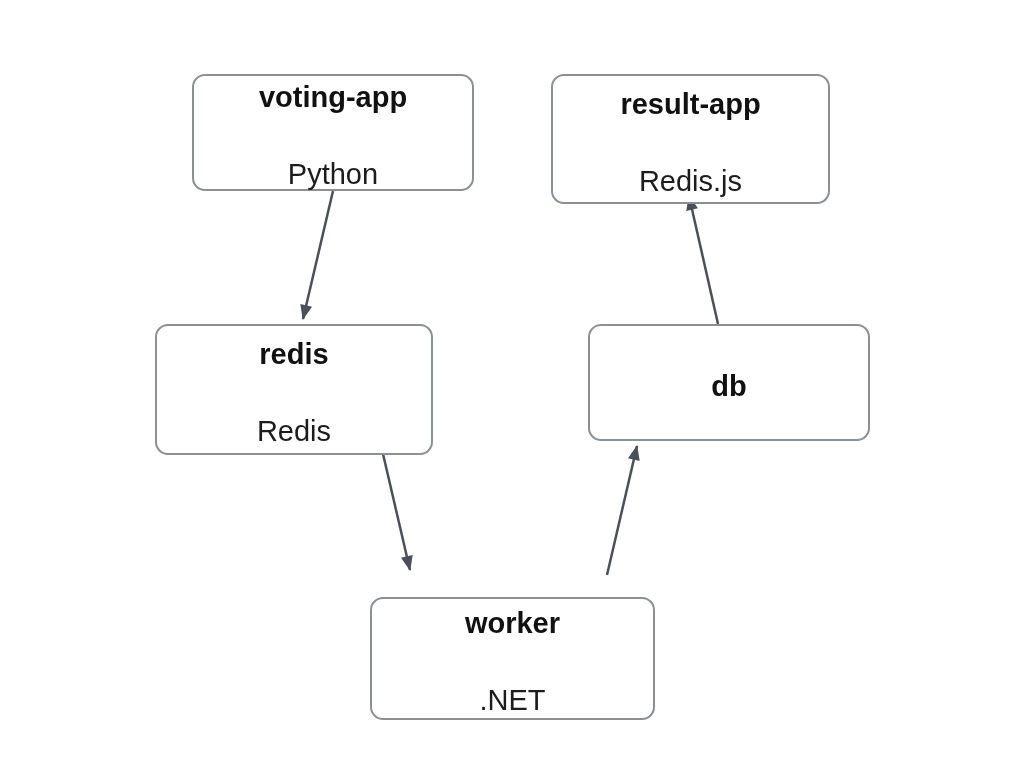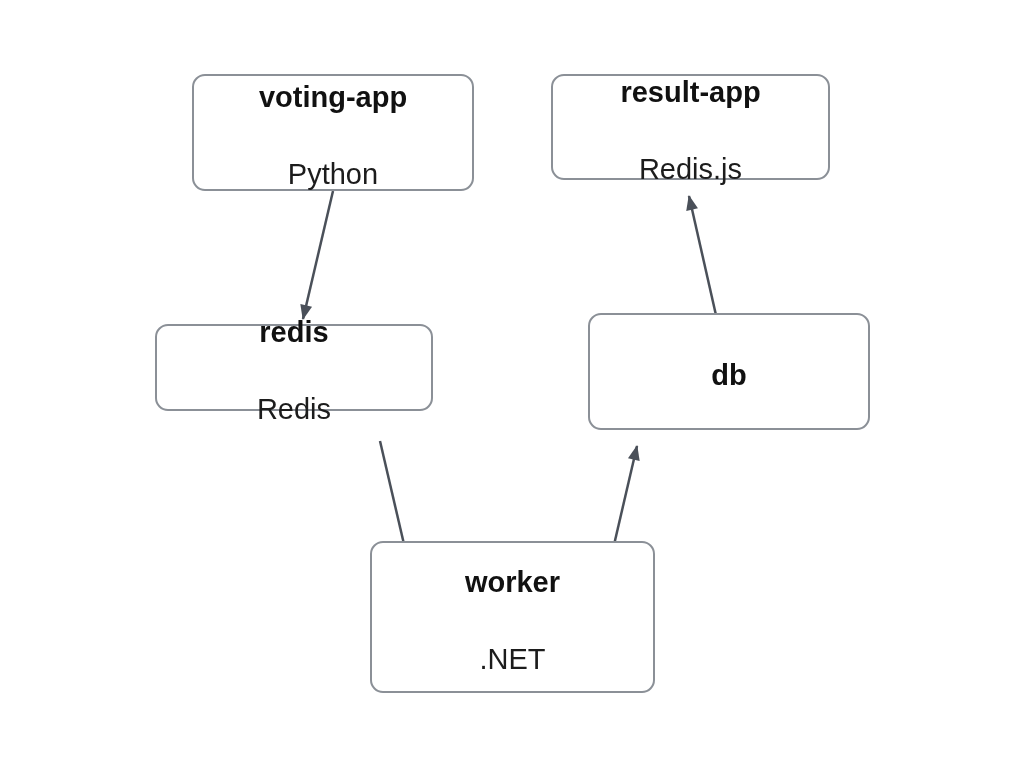--- a/index.html
+++ b/index.html
@@ -78,28 +78,28 @@
         <line x1="380" y1="441" x2="410" y2="570" marker-end="url(#arrowhead)"></line>
         <line x1="607" y1="575" x2="637" y2="446" marker-end="url(#arrowhead)"></line>
         <line x1="718" y1="324" x2="689" y2="196" marker-end="url(#arrowhead)"></line>
       </g>
   </svg>
 
 <div class="node" style="left: 192px; top: 74px; width: 282px; height: 117px;">
       <div class="node-title">voting-app</div>
       <div class="node-subtitle">Python</div>
     </div>
-    <div class="node" style="left: 551px; top: 74px; width: 279px; height: 106px;">
+    <div class="node" style="left: 551px; top: 74px; width: 279px; height: 130px;">
       <div class="node-title">result-app</div>
       <div class="node-subtitle">Redis.js</div>
     </div>
-    <div class="node" style="left: 155px; top: 324px; width: 278px; height: 87px;">
+    <div class="node" style="left: 155px; top: 324px; width: 278px; height: 131px;">
       <div class="node-title">redis</div>
       <div class="node-subtitle">Redis</div>
     </div>
-    <div class="node" style="left: 588px; top: 313px; width: 282px; height: 117px;">
+    <div class="node" style="left: 588px; top: 324px; width: 282px; height: 117px;">
       <div class="node-title">db</div>
     </div>
-    <div class="node" style="left: 370px; top: 541px; width: 285px; height: 152px;">
+    <div class="node" style="left: 370px; top: 597px; width: 285px; height: 123px;">
       <div class="node-title">worker</div>
       <div class="node-subtitle">.NET</div>
     </div>
   </div>
 
 </body></html>

